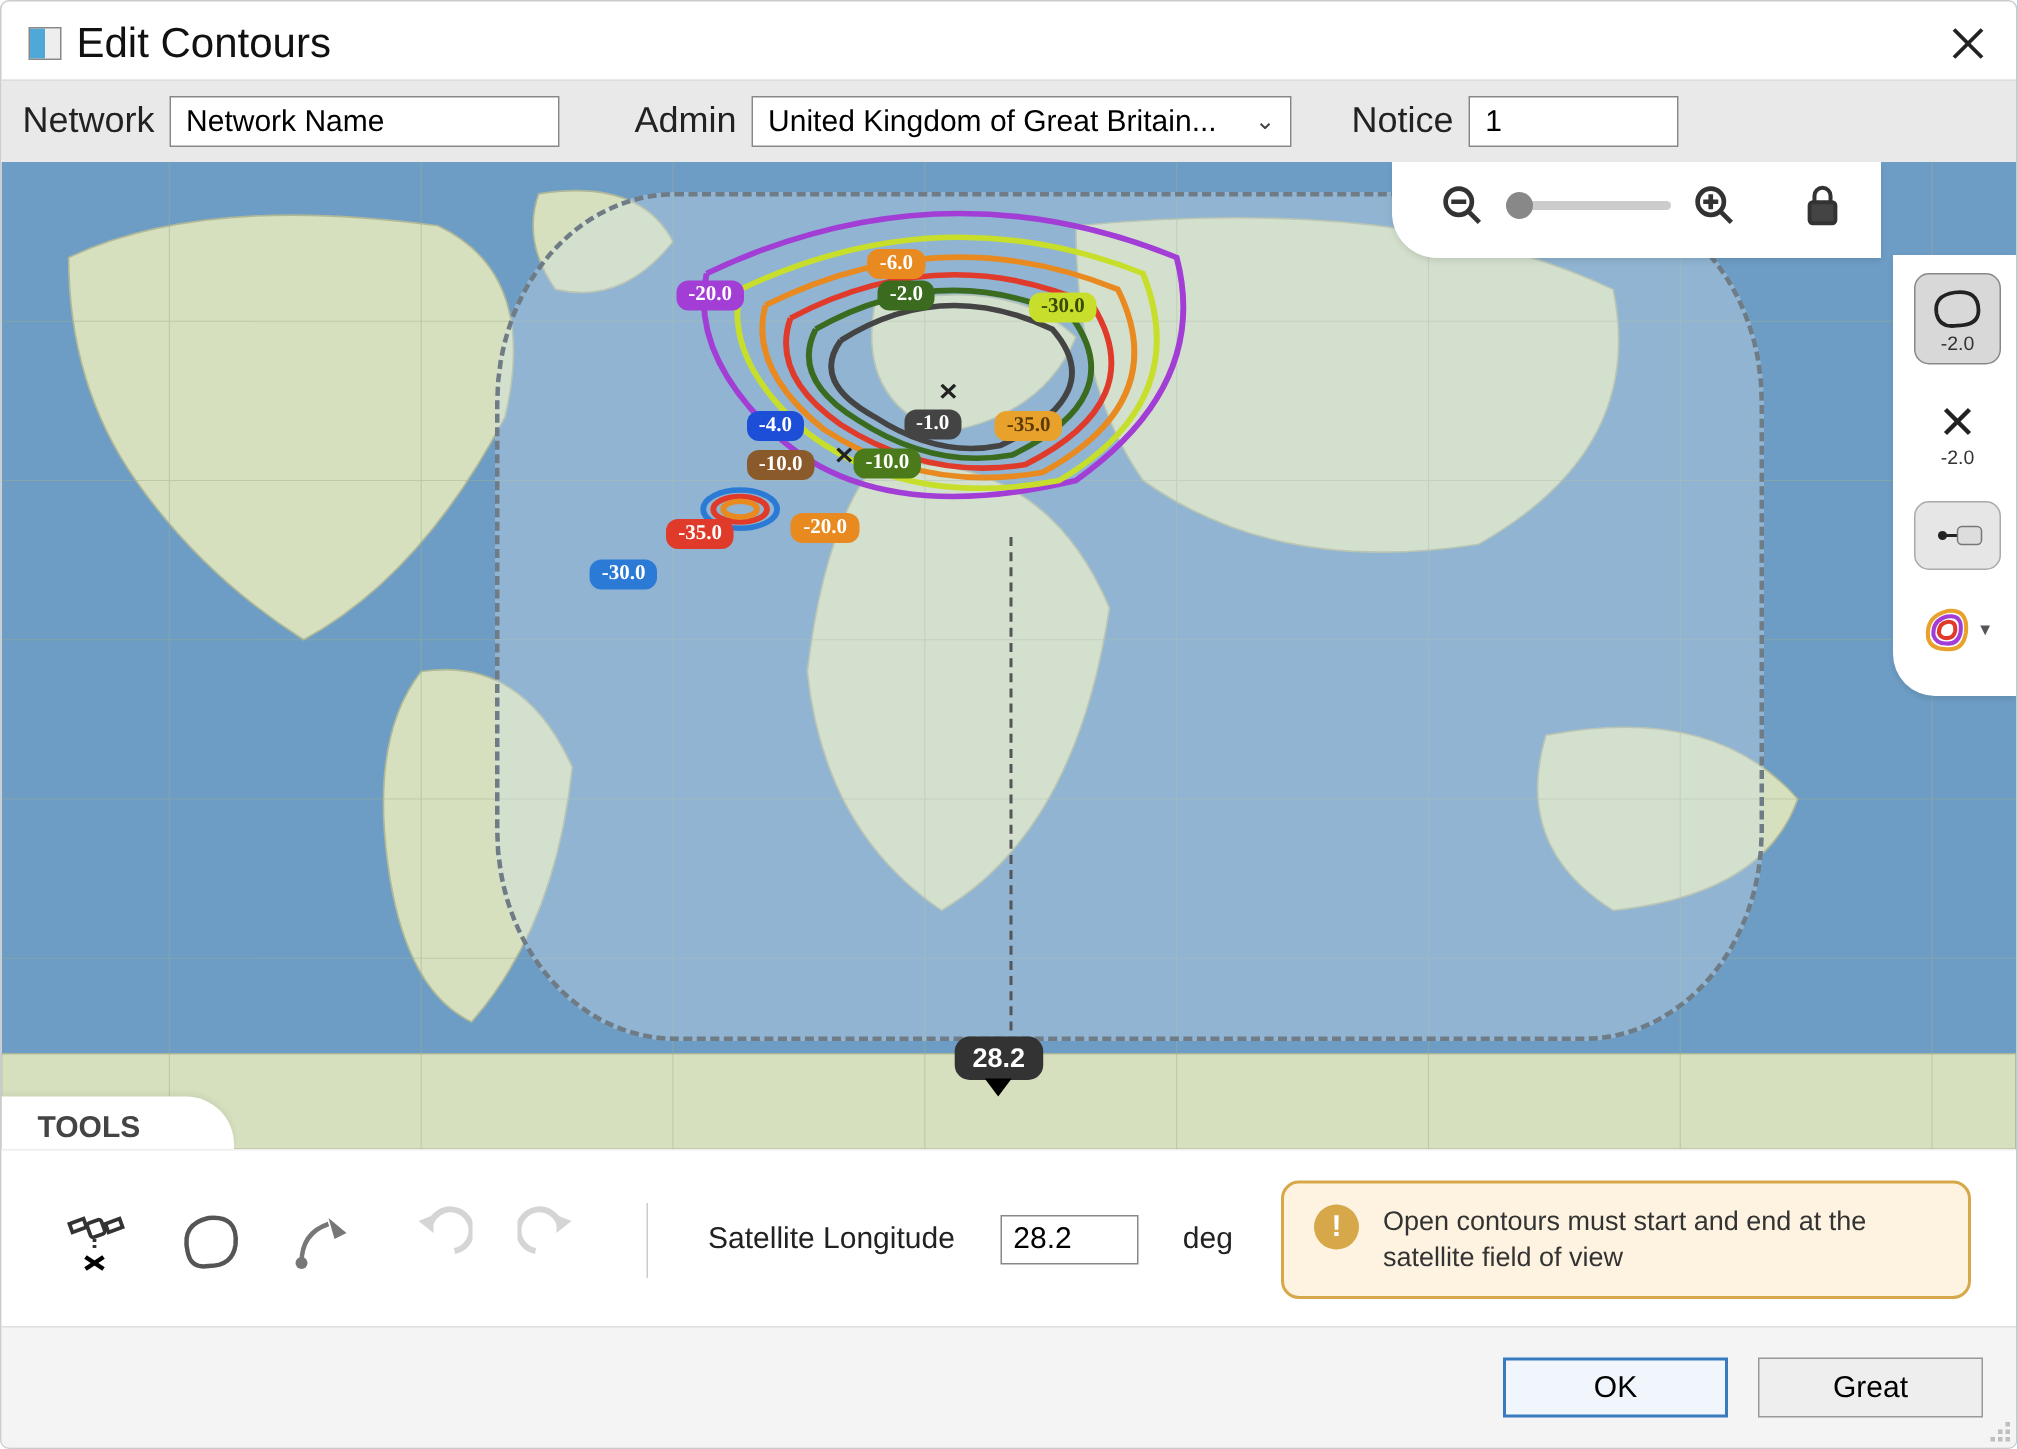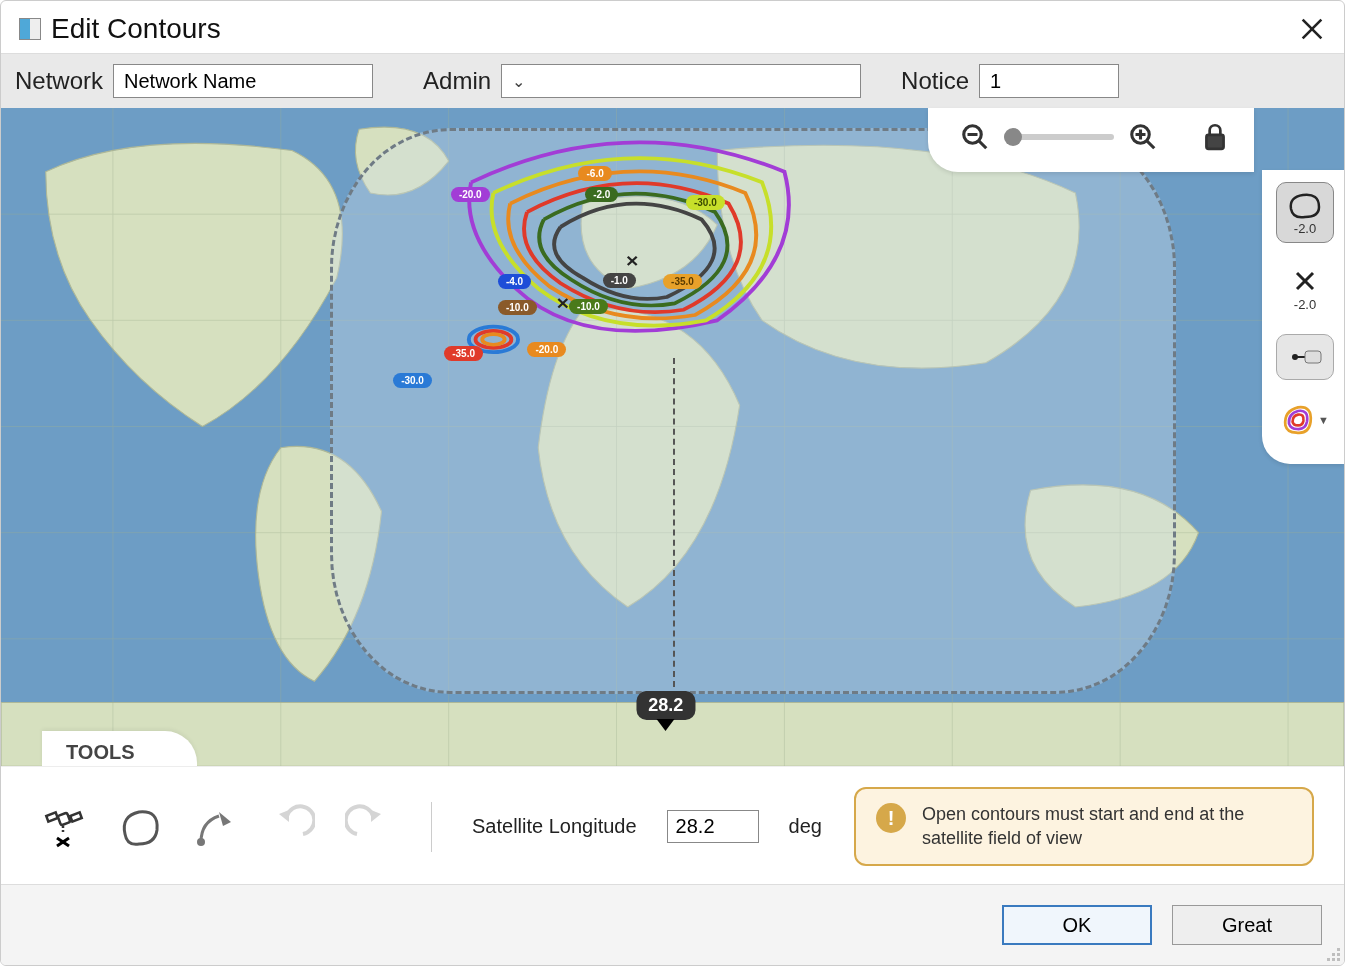--- a/index.html
+++ b/index.html
@@ -21,21 +21,21 @@
 .map-wrap { position:relative; flex:1; background:#e9e9e9; }
 .map { position:absolute; inset:0 0 0 0; }
 
 
 .ocean { position:absolute; inset:0; background:#6d9dc5; }
 
 
 .fov { position:absolute; left:24.5%; top:3%; width:63%; height:86%; border:3px dashed #6f7b85; border-radius:120px/140px; background:rgba(210,224,234,0.35); pointer-events:none;}
 
 
-.clabel { position:absolute; padding:2px 8px; border-radius:8px; font-size:10px; font-weight:600; color:#fff; white-space:nowrap; }
+.clabel { position:absolute; padding:2px 8px; border-radius:8px; font-size:14px; font-weight:600; color:#fff; white-space:nowrap;font-family:Liberation Serif, serif; }
 .lbl-purple { background:#a23dd6; }
 .lbl-orange { background:#e88a1f; }
 .lbl-dgreen { background:#3a6b1f; }
 .lbl-lime { background:#c7df2a; color:#3a4a00;}
 .lbl-red { background:#1d4ed8; }
 .lbl-brown { background:#8a5a2a; }
 .lbl-green2 { background:#4a7a1a; }
 .lbl-dark { background:#444; }
 .lbl-orange2 { background:#e8a12a; color:#5a3b00;}
 .lbl-orange3 { background:#e88a1f; }
@@ -54,21 +54,21 @@
 .zoom-slider .knob { position:absolute; left:0; top:-6px; width:18px; height:18px; background:#888; border-radius:50%; }
 .lock-icon { width:26px; height:30px; stroke:#333; fill:none; stroke-width:2.5; cursor:pointer; margin-left:30px;}
 
 .side-tools { position:absolute; top:62px; right:0; background:#fff; border-bottom-left-radius:28px; padding:12px 10px 20px 14px; display:flex; flex-direction:column; gap:16px; align-items:center; box-shadow:0 2px 4px rgba(0,0,0,0.1);}
 .side-btn { width:58px; padding:6px 4px; border:1px solid #aaa; border-radius:10px; background:#e6e6e6; display:flex; flex-direction:column; align-items:center; cursor:pointer; }
 .side-btn.flat { border:none; background:transparent;}
 .side-btn svg { width:40px; height:32px; }
 .side-btn .cap { font-size:13px; color:#333; }
 .side-btn.sel { background:#d8d8d8; border-color:#888;}
 
-.tools-tab { position:absolute; left:0; bottom:0; background:#fff; border-top-right-radius:32px; padding:10px 62px 2px 24px; font-size:20px; font-weight:600; color:#444; box-shadow:0 -2px 4px rgba(0,0,0,0.06);margin-left:41px;}
+.tools-tab { position:absolute; left:0; bottom:0; background:#fff; border-top-right-radius:32px; padding:10px 62px 2px 24px; font-size:20px; font-weight:600; color:#444; box-shadow:0 -2px 4px rgba(0,0,0,0.06);}
 .tools-panel { background:#fff; padding:20px 30px 18px 40px; display:flex; align-items:center; gap:30px; border-top:1px solid #eee;}
 .tool-icon { width:46px; height:46px; cursor:pointer; }
 .tool-icon svg { width:100%; height:100%; }
 .tool-icon.disabled { opacity:0.35; cursor:default;}
 .vsep { width:1px; height:50px; background:#ccc; margin:0 10px;}
 .longitude-label { font-size:20px; color:#222;text-align:center; }
 .lon-input { width:92px; font-size:20px; padding:4px 8px; border:1px solid #888;}
 .deg-label { font-size:20px; color:#222; }
 
 .warning { margin-left:auto; display:flex; gap:16px; align-items:flex-start; background:#fdf3e0; border:2px solid #d6a84a; border-radius:12px; padding:14px 20px; max-width:460px; }
@@ -92,20 +92,21 @@
       <line x1="20" y1="4" x2="4" y2="20" stroke-width="2.2"></line>
     </svg>
 </div>
 
 <div class="header-fields">
   <label>Network</label>
   <input class="text-input network-input" value="Network Name" style="">
   <div style="width:30px"></div>
   <label>Admin</label>
   <div class="text-input admin-select">
+    <span>United Kingdom of Great Britain...</span>
     <span class="chev">⌄</span>
   </div>
   <div style="width:20px"></div>
   <label>Notice</label>
   <input class="text-input notice-input" value="1" style="">
 </div>
 
 <div class="map-wrap">
   <div class="map">
     <div class="ocean"></div>

